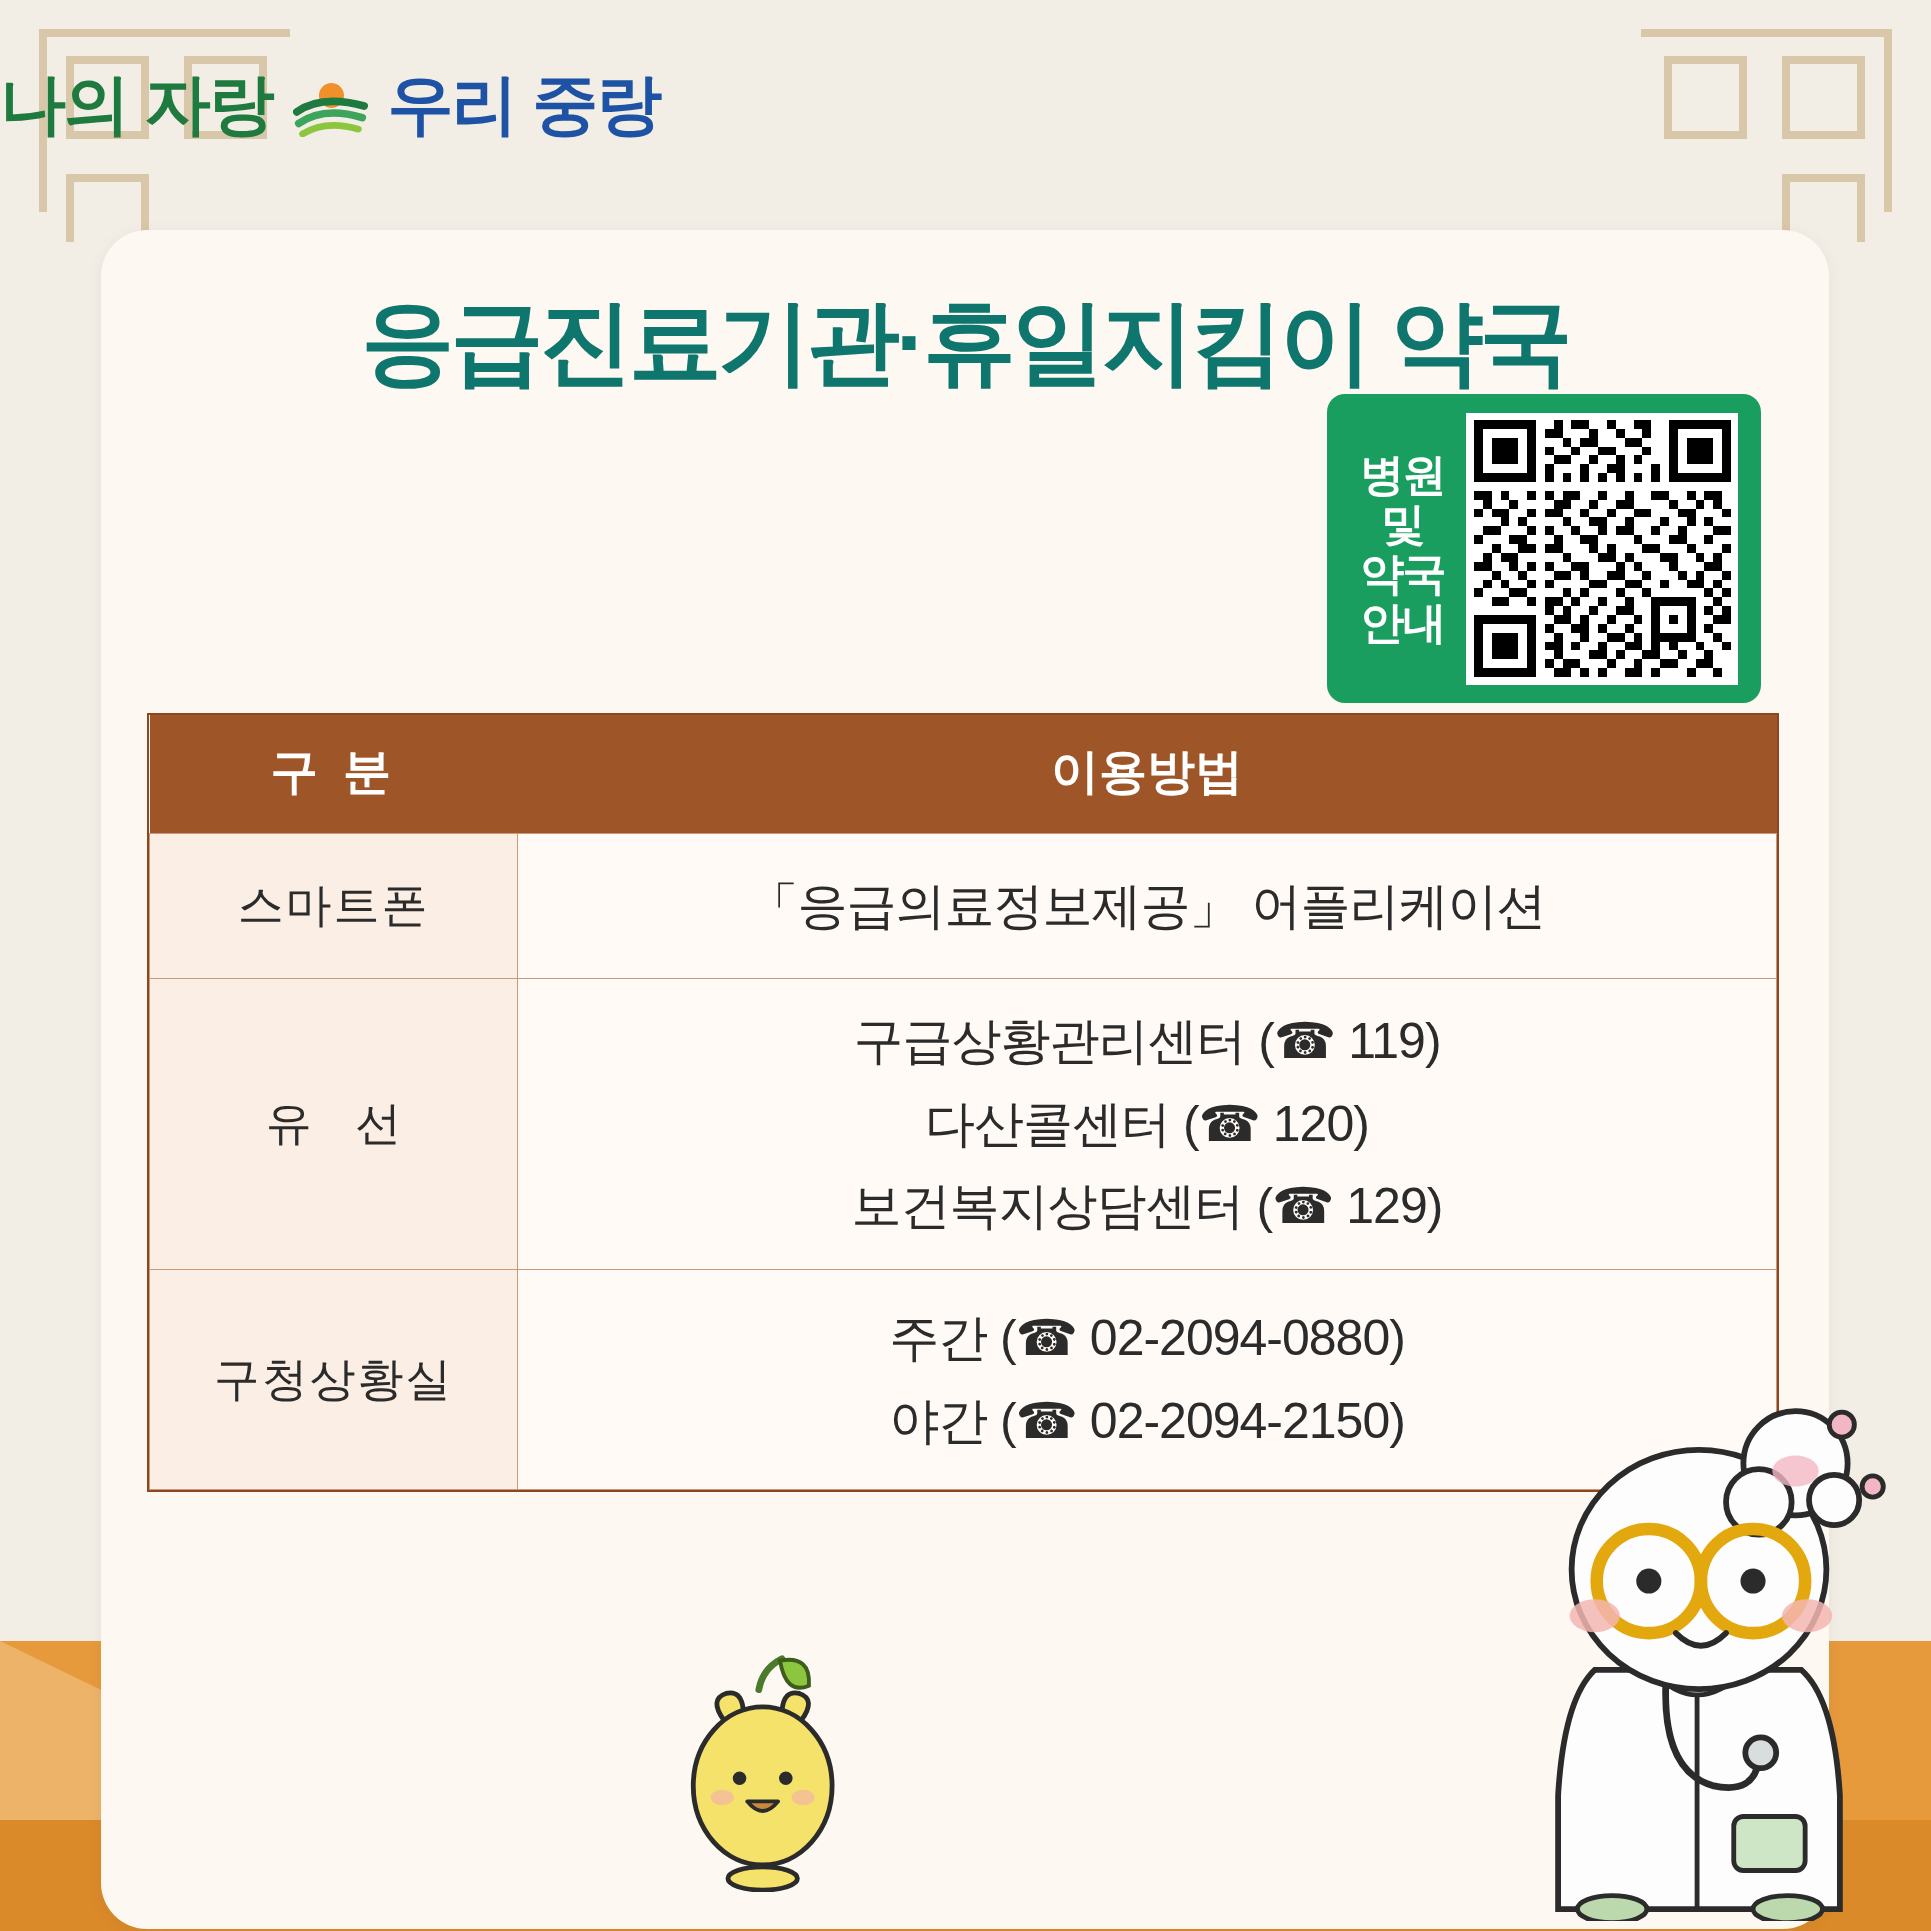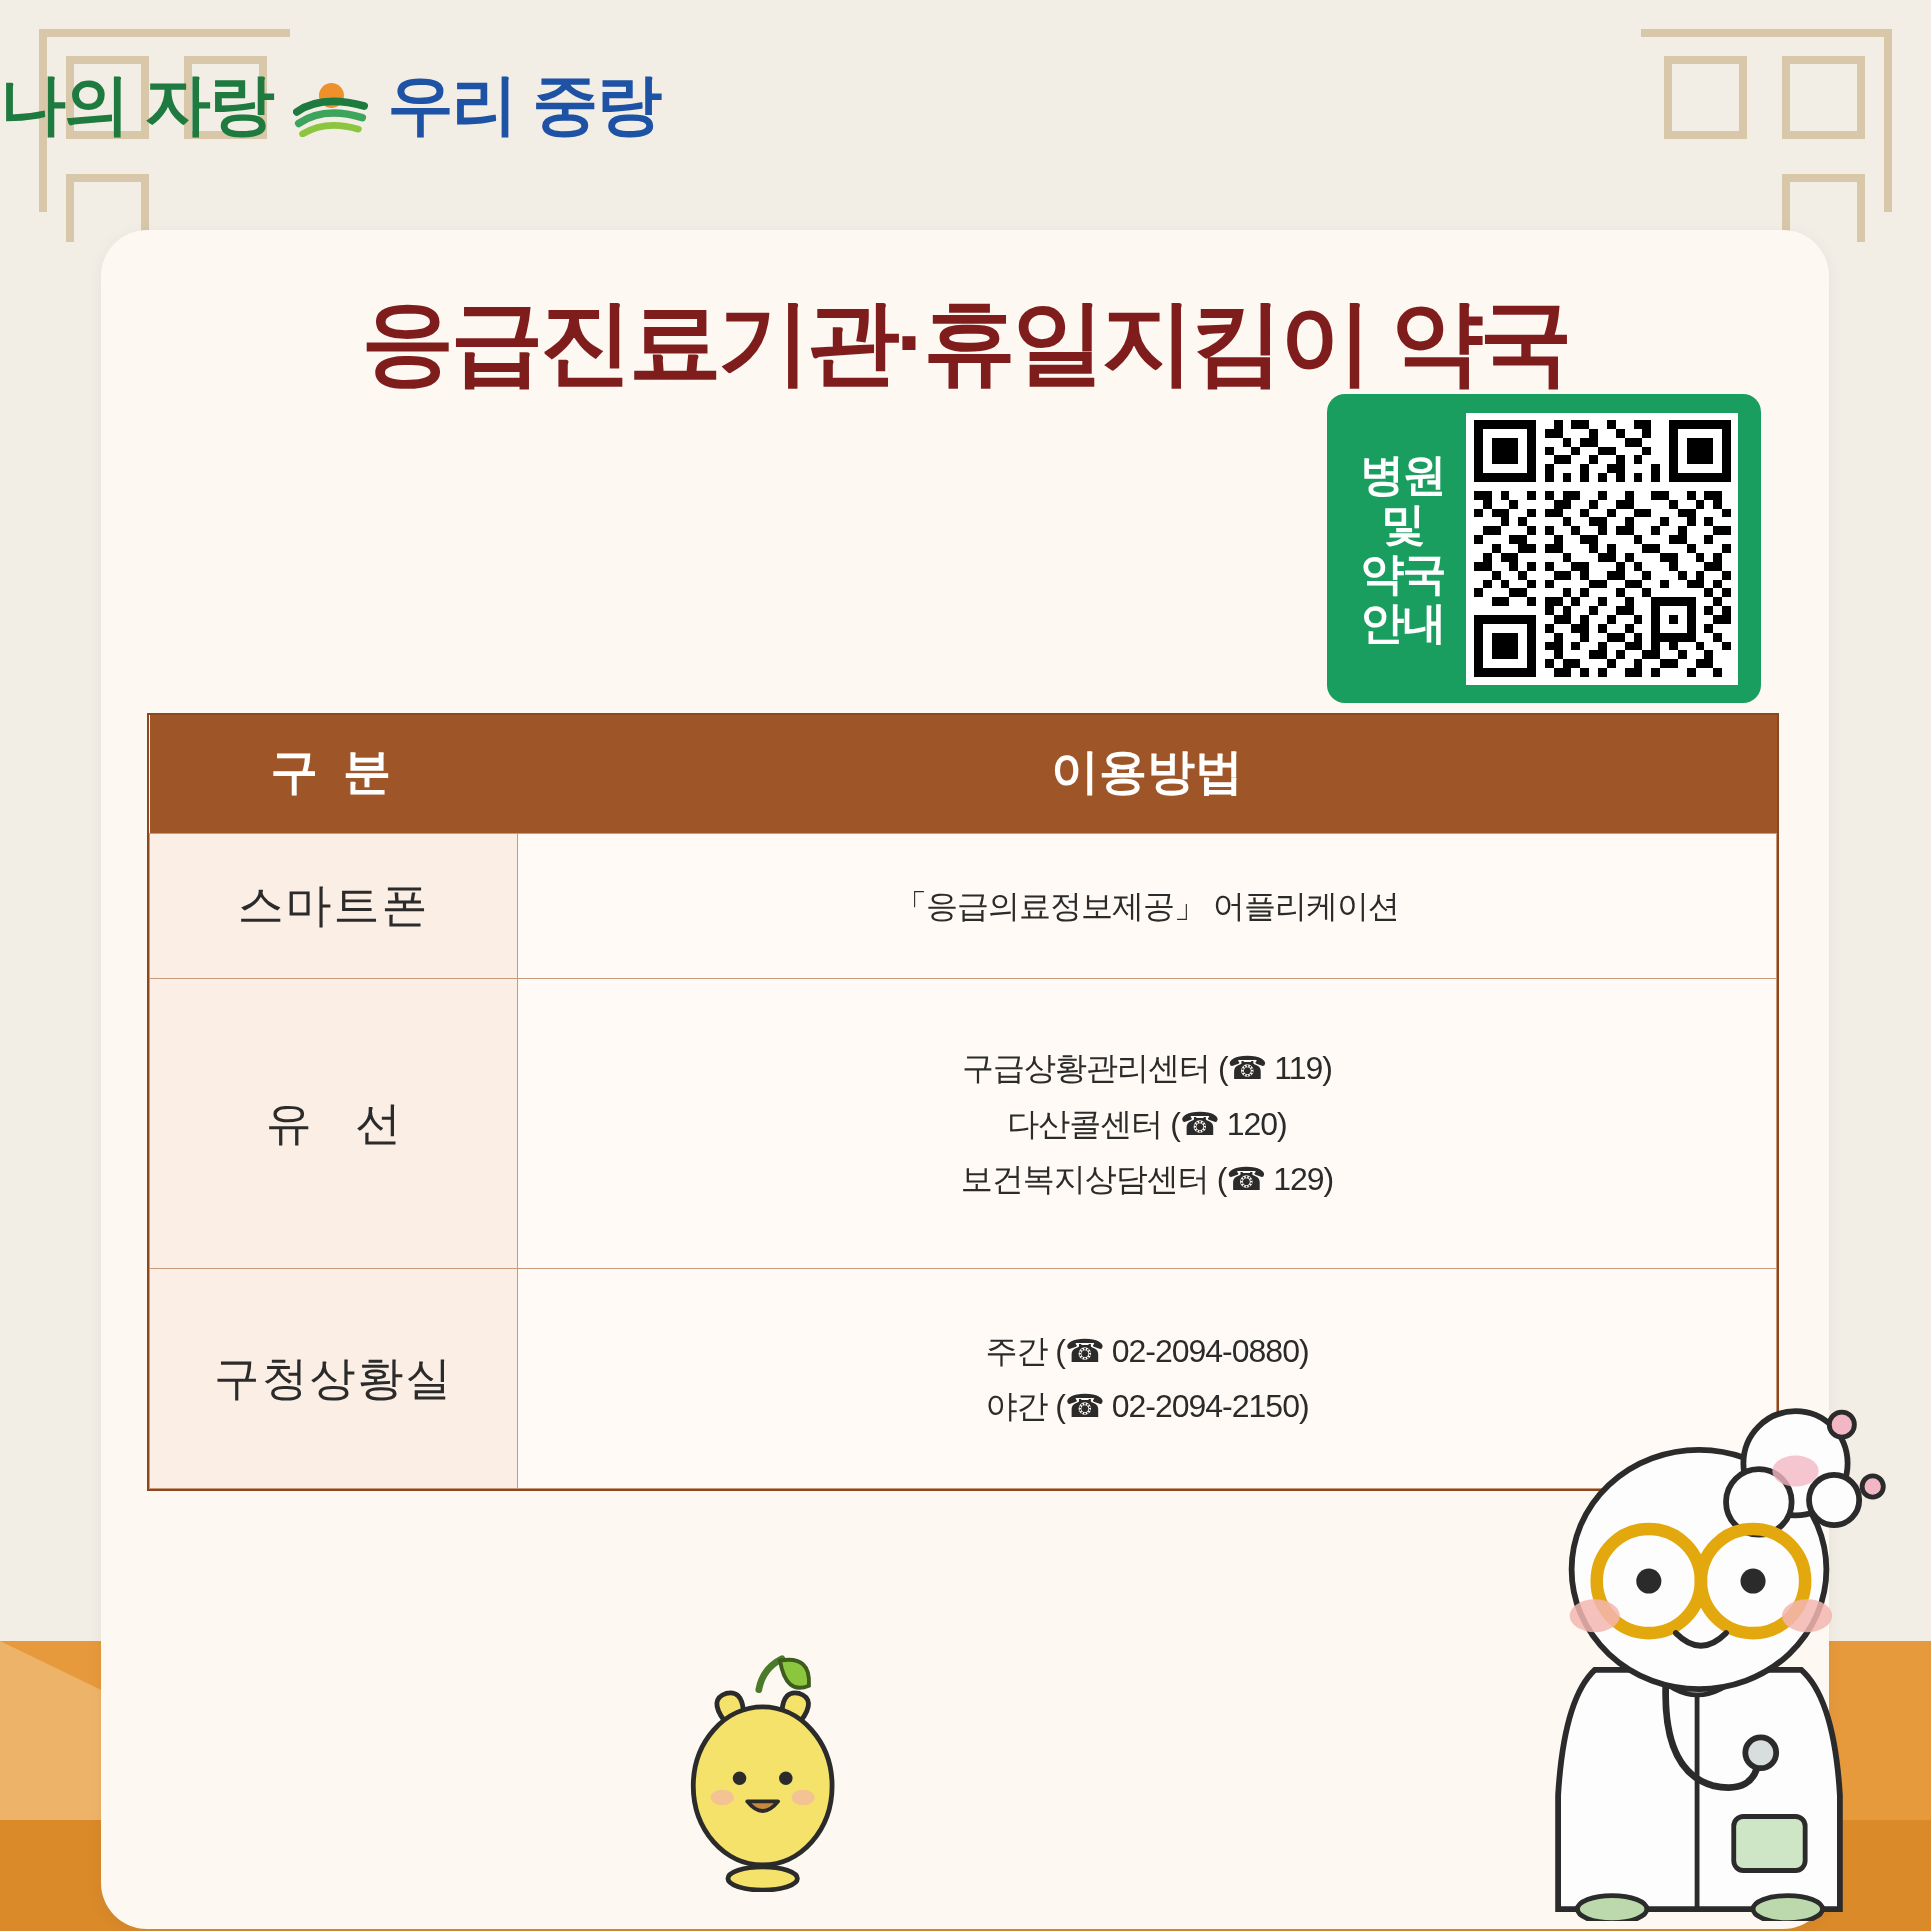--- a/index.html
+++ b/index.html
@@ -74,21 +74,21 @@
     box-shadow: 0 3.9px 17.4px rgba(0,0,0,0.05);
     overflow: hidden;
   }
 
   .title {
     position: absolute;
     top: 50px; left: 0; width: 1728px;
     text-align: center;
     font-size: 93px;
     font-weight: bold;
-    color: #7f1d1d;
+    color: #0f766e;
     letter-spacing: -3.9px;
     white-space: nowrap;
   }
 
   .lead {
     position: absolute;
     left: 77px; top: 201px;
     width: 1043px;
     font-size: 48px;
     line-height: 1.5;
@@ -154,21 +154,21 @@
     width: 368px;
     background: #fbeee4;
     color: #8c4720;
     font-weight: normal;
     font-size: 46px;
     letter-spacing: 1.9px;
   }
   .col-label.sp { letter-spacing: 15.4px; text-indent: 15.4px; }
   .col-body {
     background: #fffaf5;
-    font-size: 32px;
+    font-size: 50px;
     line-height: 1.5;
     padding: 21px 15px;
     letter-spacing: -1px;
   }
   .col-body .line { padding: 3.9px 0; }
 
   
   .char-lemon { position: absolute; left: 565px; bottom: 37px; width: 203px; height: 241px; }
   .char-doctor { position: absolute; right: 39px; bottom: 9.7px; width: 386px; height: 541px; }
 </style>

